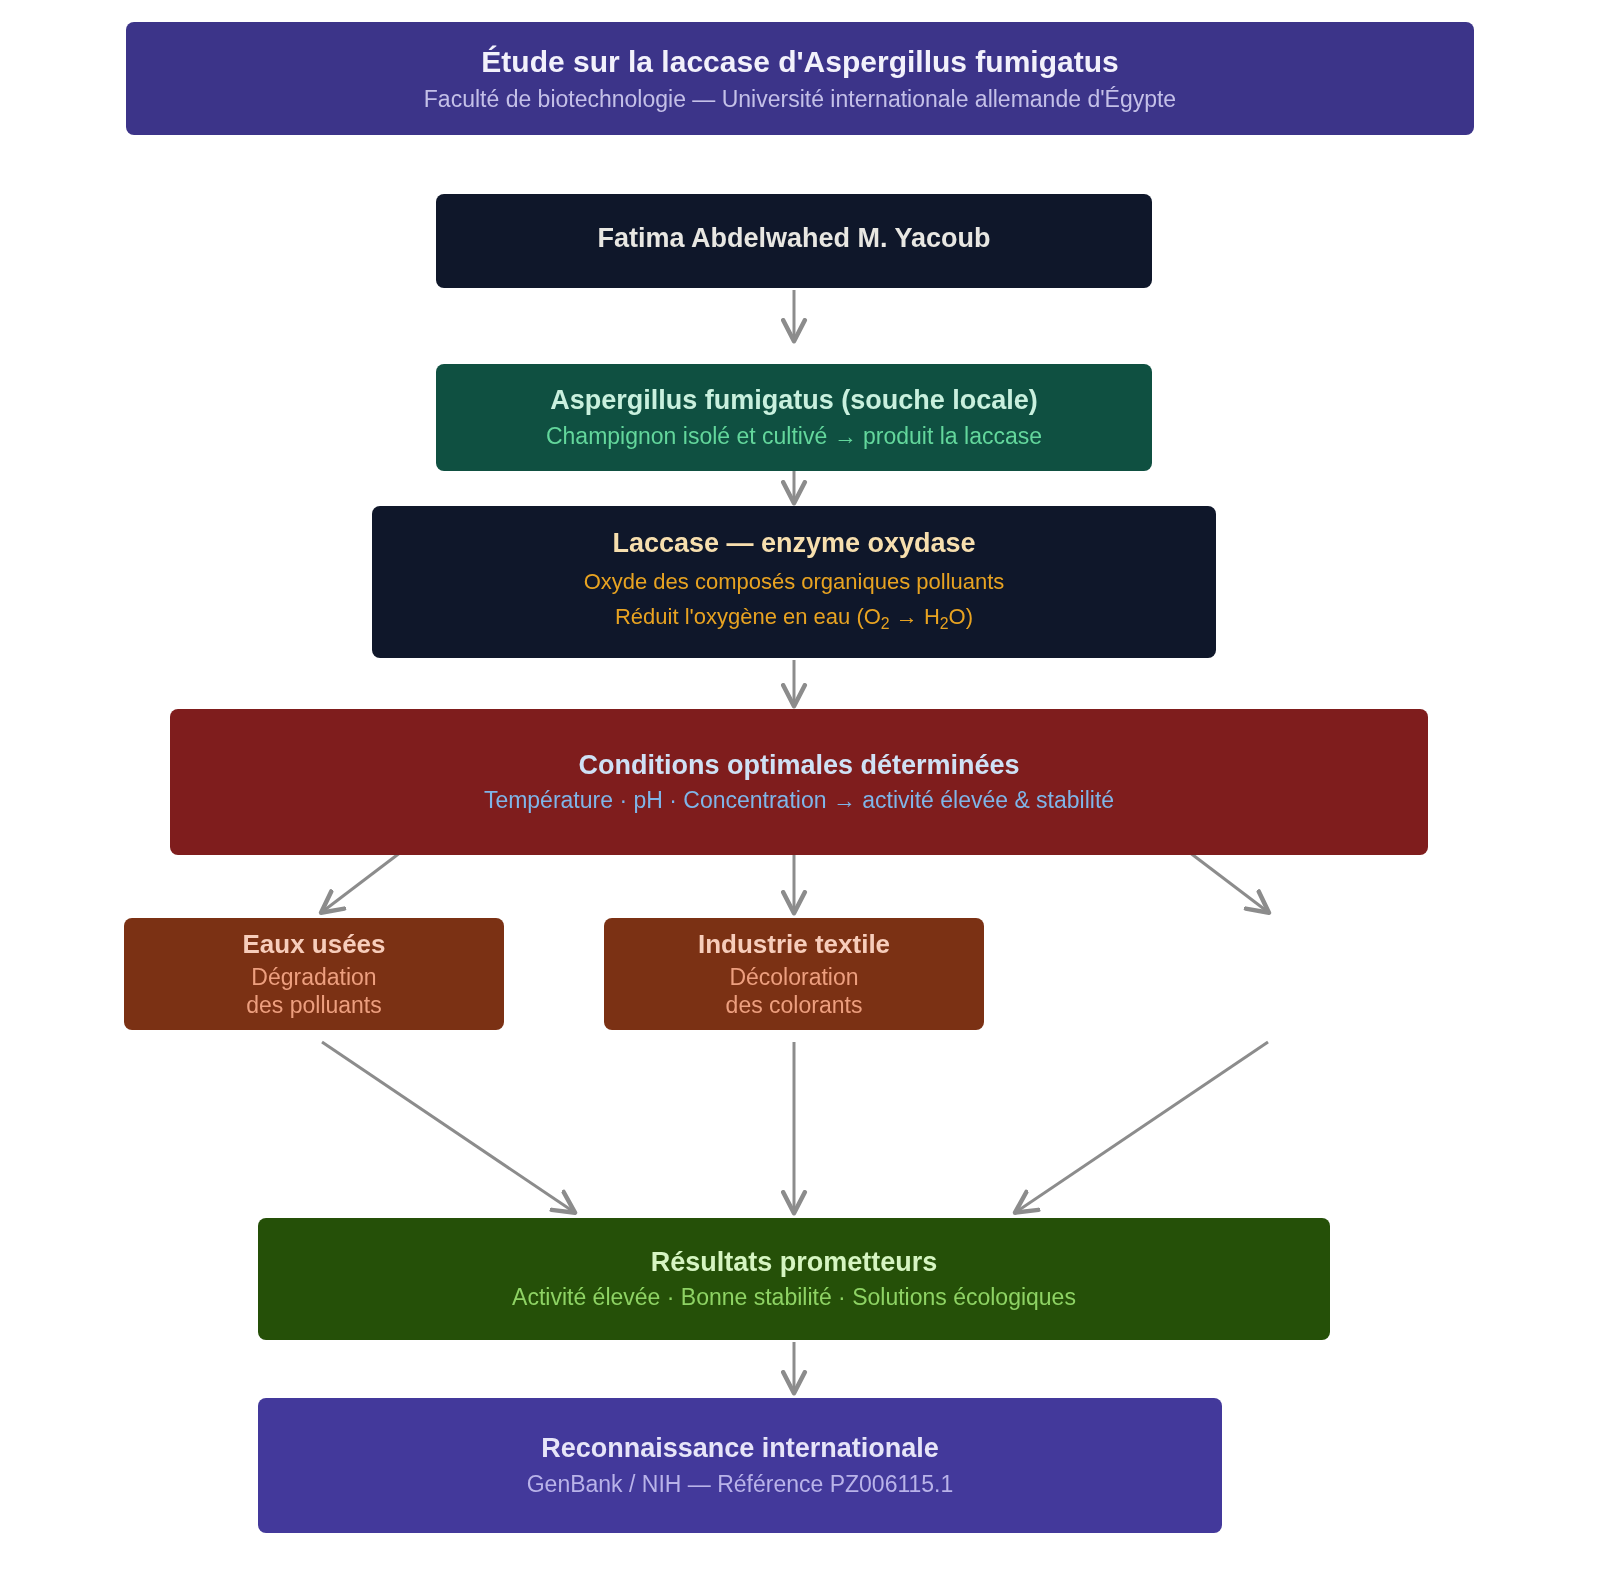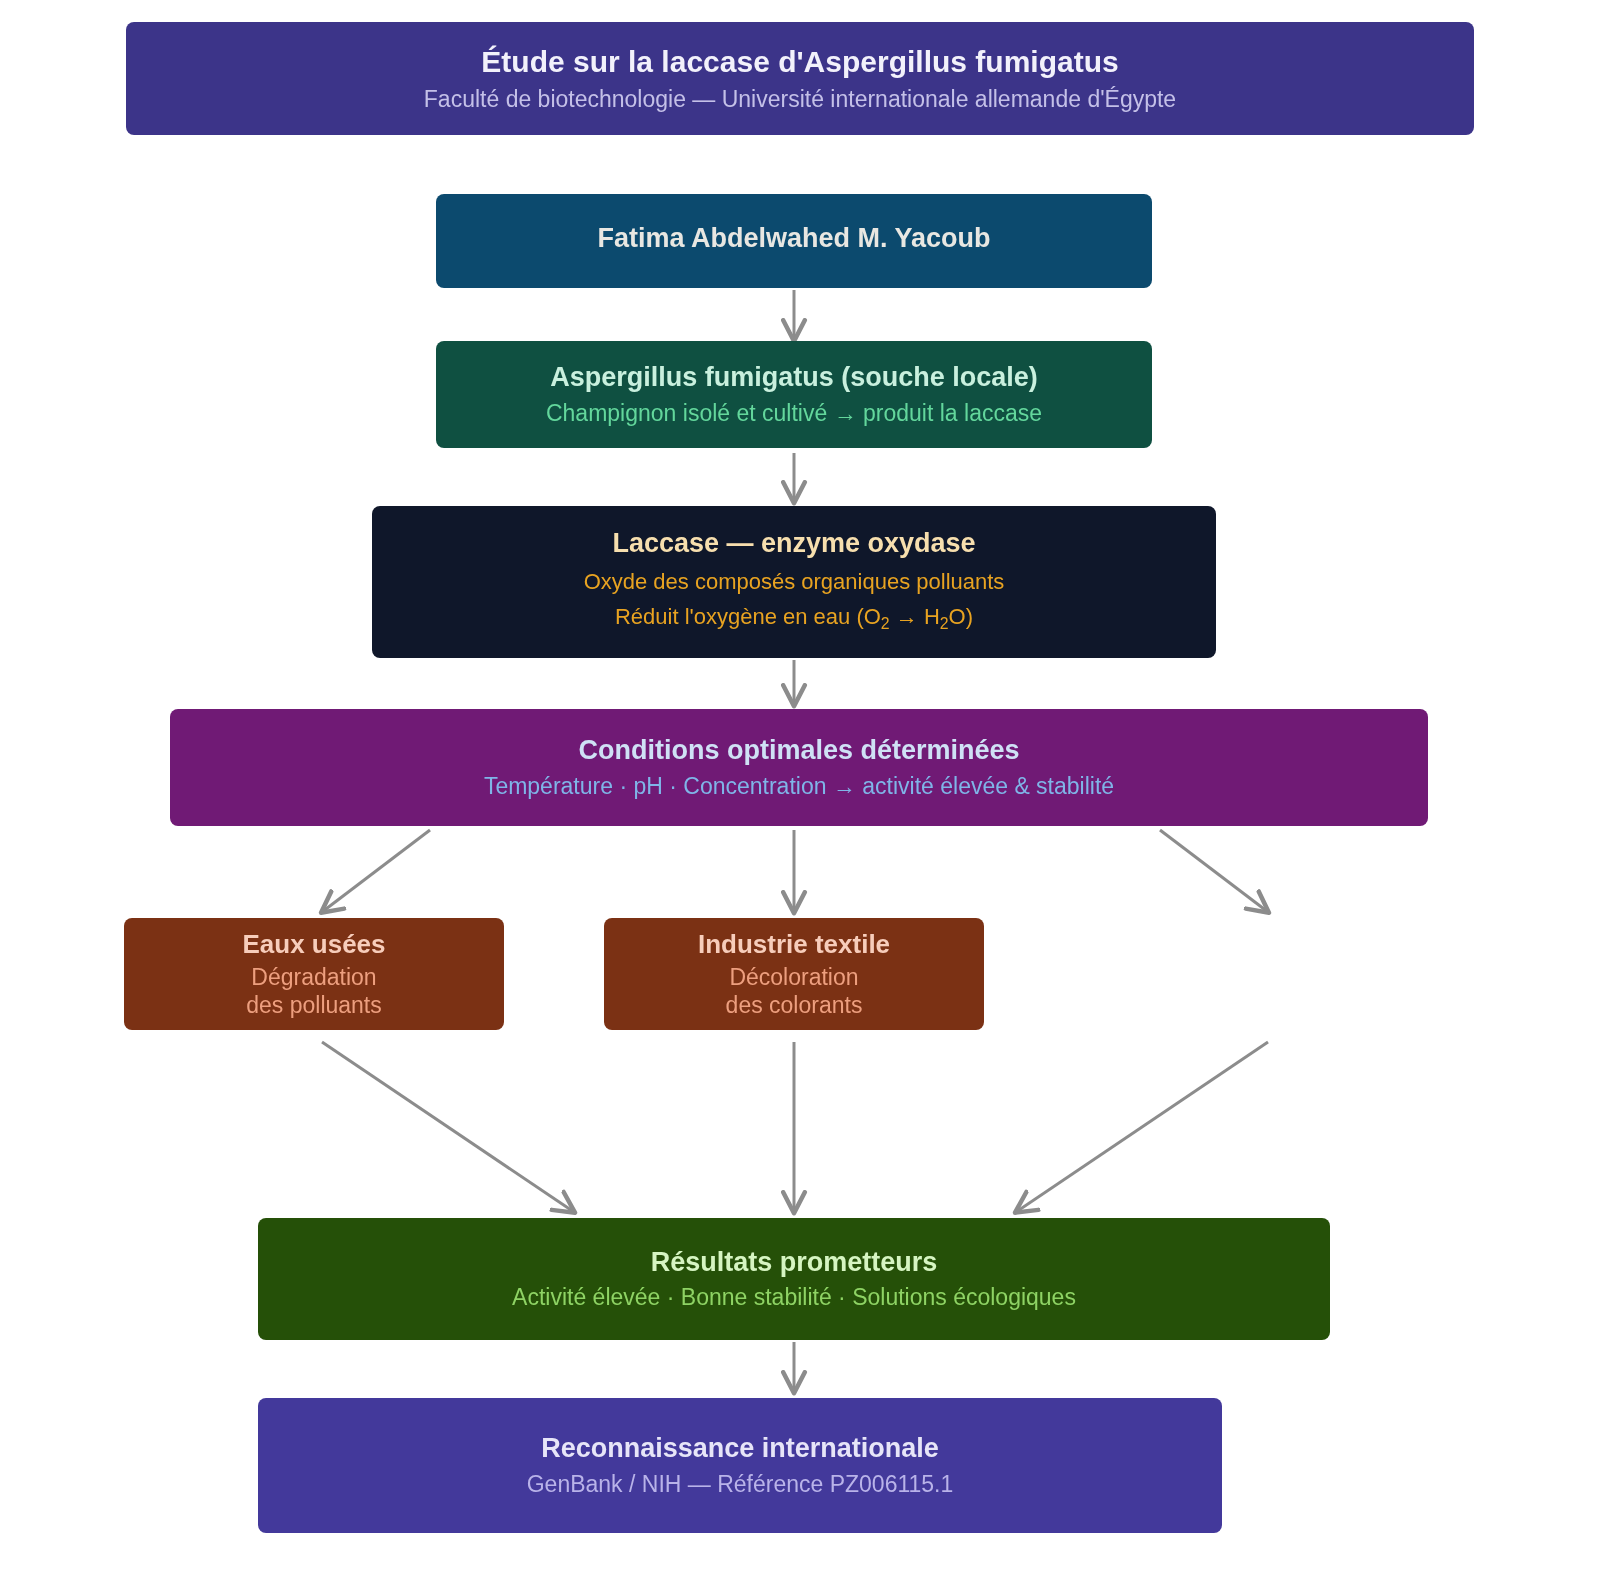--- a/index.html
+++ b/index.html
@@ -53,46 +53,46 @@
   #node-header {
     left: 126px; top: 22px; width: 1348px; height: 113px;
     background: #3c3489;
   }
   #node-header .title { font-size: 30px; color: #f2f1fb; margin-bottom: 6px; }
   #node-header .sub   { font-size: 23px; color: #c4c0e8; }
 
   
   #node-author {
     left: 436px; top: 194px; width: 716px; height: 94px;
-    background: #0c4a6e;
+    background: #0f172a;
   }
   #node-author .title { font-size: 27px; color: #e8e7e2; margin-bottom: 4px; }
   #node-author .sub   { font-size: 23px; color: #c0bfb8; }
 
   
   #node-fungus {
-    left: 436px; top: 341px; width: 716px; height: 107px;
+    left: 436px; top: 364px; width: 716px; height: 107px;
     background: #0f5041;
   }
   #node-fungus .title { font-size: 27px; color: #c9f0de; margin-bottom: 5px; }
   #node-fungus .sub   { font-size: 23px; color: #63d79c; }
 
   
   #node-enzyme {
     left: 372px; top: 506px; width: 844px; height: 152px;
     background: #0f172a;
   }
   #node-enzyme .title { font-size: 27px; color: #f7dfae; margin-bottom: 6px; }
   #node-enzyme .sub   { font-size: 22px; color: #e8a321; line-height: 1.55; }
   #node-enzyme .sub sub { font-size: 0.72em; }
 
   
   #node-conditions {
-    left: 170px; top: 709px; width: 1258px; height: 117px;
-    background: #701a75;
+    left: 170px; top: 709px; width: 1258px; height: 146px;
+    background: #7f1d1d;
   }
   #node-conditions .title { font-size: 27px; color: #cfe1f5; margin-bottom: 5px; }
   #node-conditions .sub   { font-size: 23px; color: #7fb5e8; }
 
   
   .node-app {
     background: #7b3114;
     height: 112px;
     top: 918px;
     overflow: visible;

